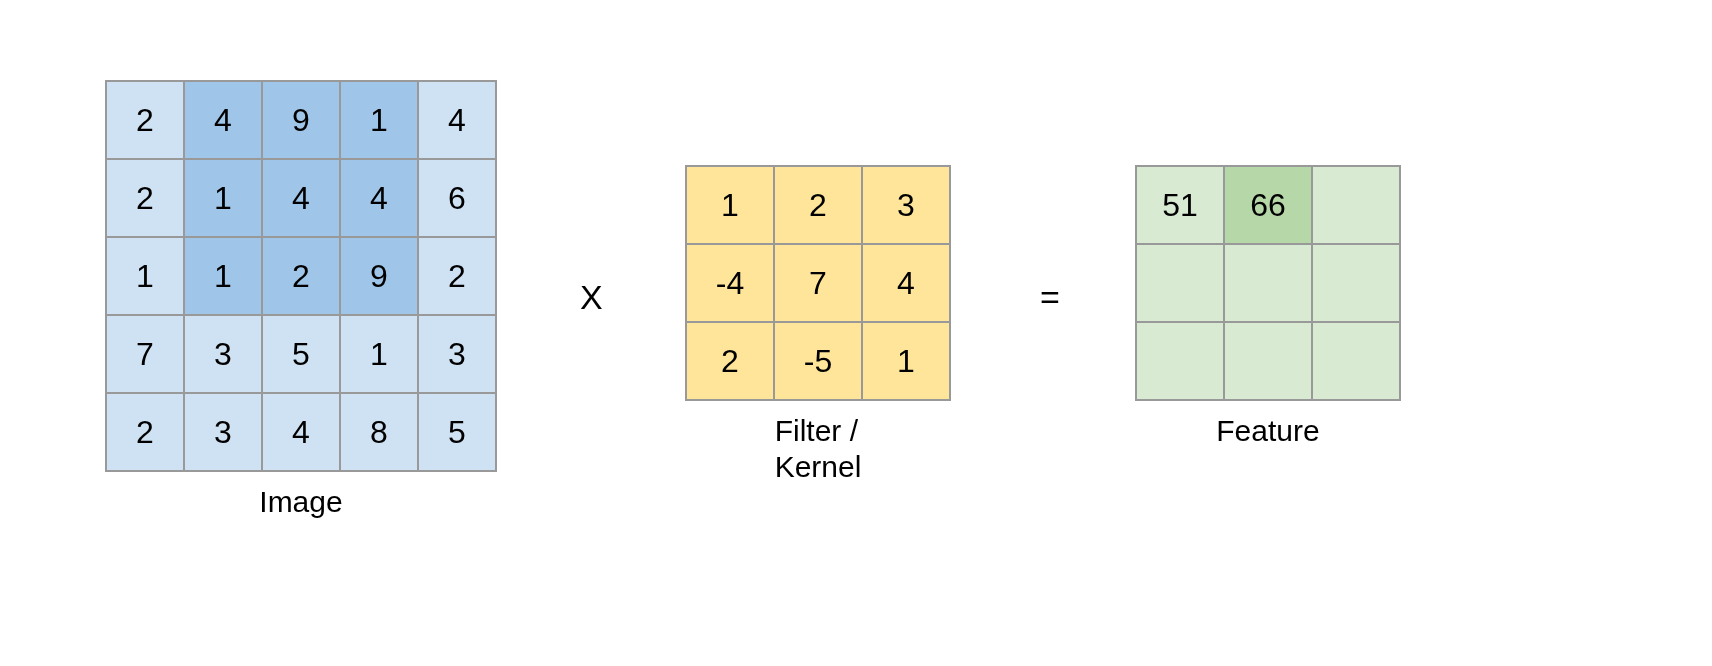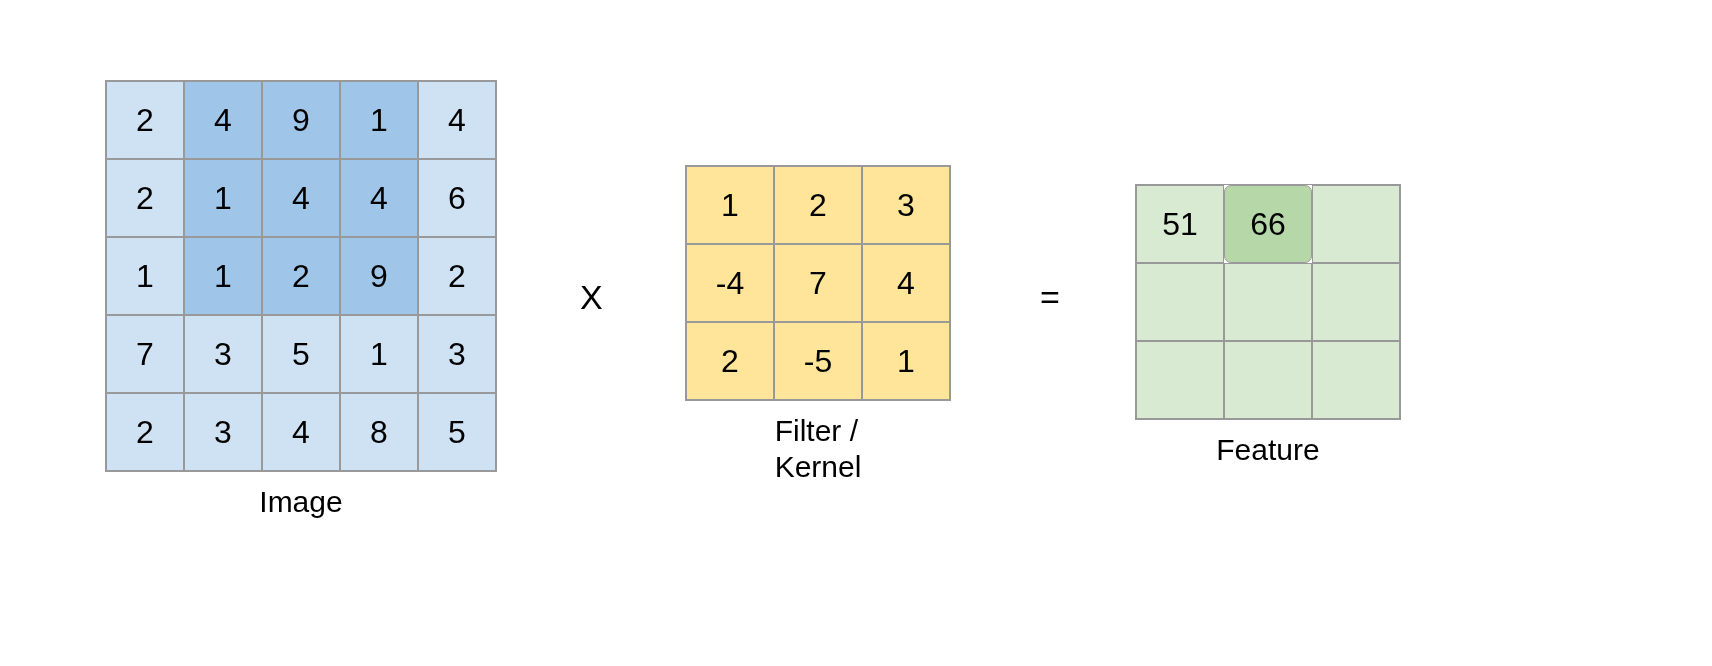--- a/index.html
+++ b/index.html
@@ -55,21 +55,21 @@
     grid-template-columns: repeat(3, 88px);
     grid-template-rows: repeat(3, 78px);
   }
   .kernel-cell { background: #ffe599; }
   
   .feature-grid {
     grid-template-columns: repeat(3, 88px);
     grid-template-rows: repeat(3, 78px);
   }
   .feature-cell { background: #d9ead3; }
-  .feature-cell.hl { background: #b6d7a8; border-radius: 7px; }
+  .feature-cell.hl { background: #b6d7a8; }
 </style>
 </head>
 <body>
 
 <div class="canvas">
 
   <div class="block" style="left:105px; top:80px;">
     <div class="grid image-grid" id="image-grid">
         <div class="cell image-cell">2</div>
         <div class="cell image-cell hl">4</div>
@@ -112,21 +112,21 @@
         <div class="cell kernel-cell">4</div>
         <div class="cell kernel-cell">2</div>
         <div class="cell kernel-cell">-5</div>
         <div class="cell kernel-cell">1</div>
       </div>
     <div class="label" id="kernel-label">Filter /<br>Kernel</div>
   </div>
 
   <div class="op" style="left:1040px; top:278px;">=</div>
 
-  <div class="block" style="left:1135px; top:165px;margin-top:19px;">
+  <div class="block" style="left:1135px; top:165px;">
     <div class="grid feature-grid" id="feature-grid">
         <div class="cell feature-cell">51</div>
         <div class="cell feature-cell hl">66</div>
         <div class="cell feature-cell"></div>
         <div class="cell feature-cell"></div>
         <div class="cell feature-cell"></div>
         <div class="cell feature-cell"></div>
         <div class="cell feature-cell"></div>
         <div class="cell feature-cell"></div>
         <div class="cell feature-cell"></div>

